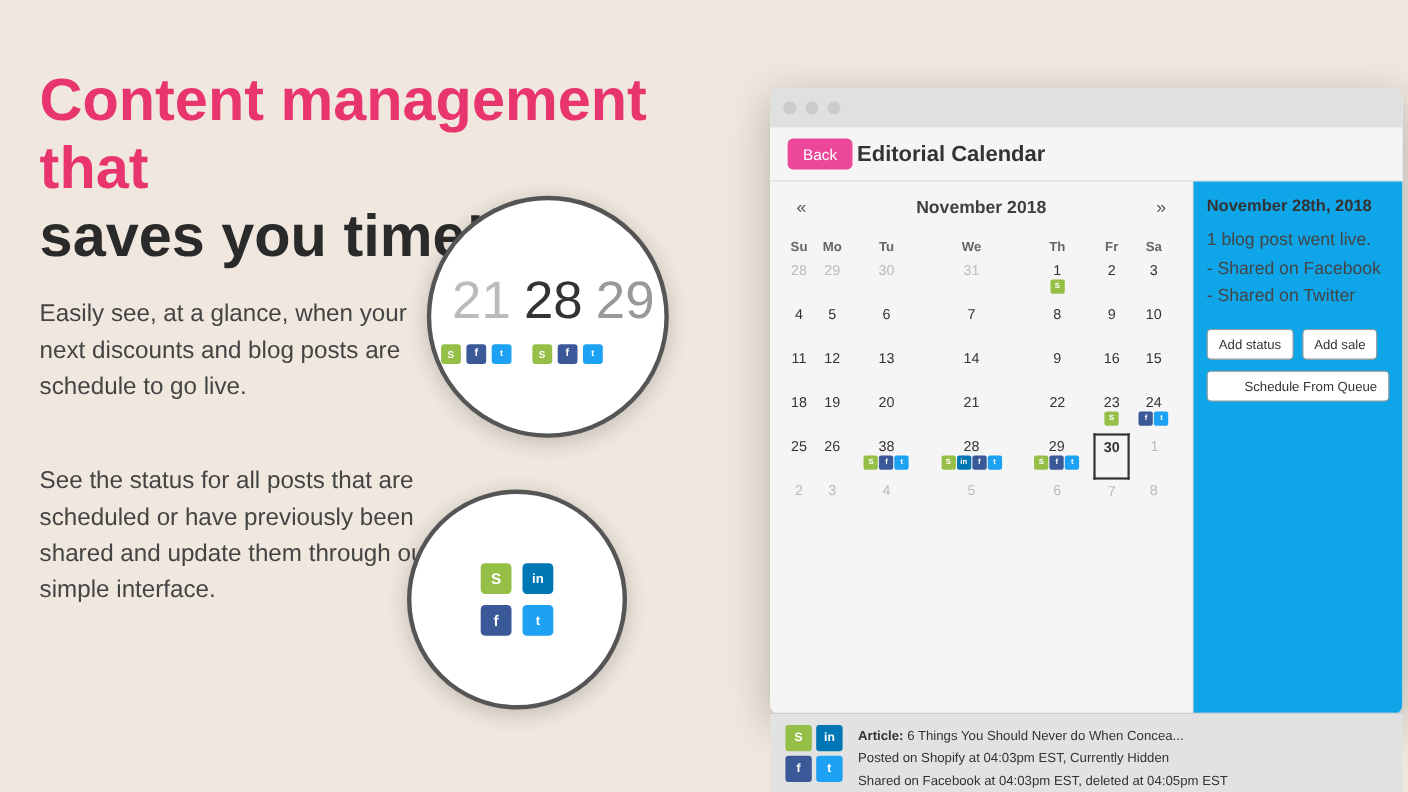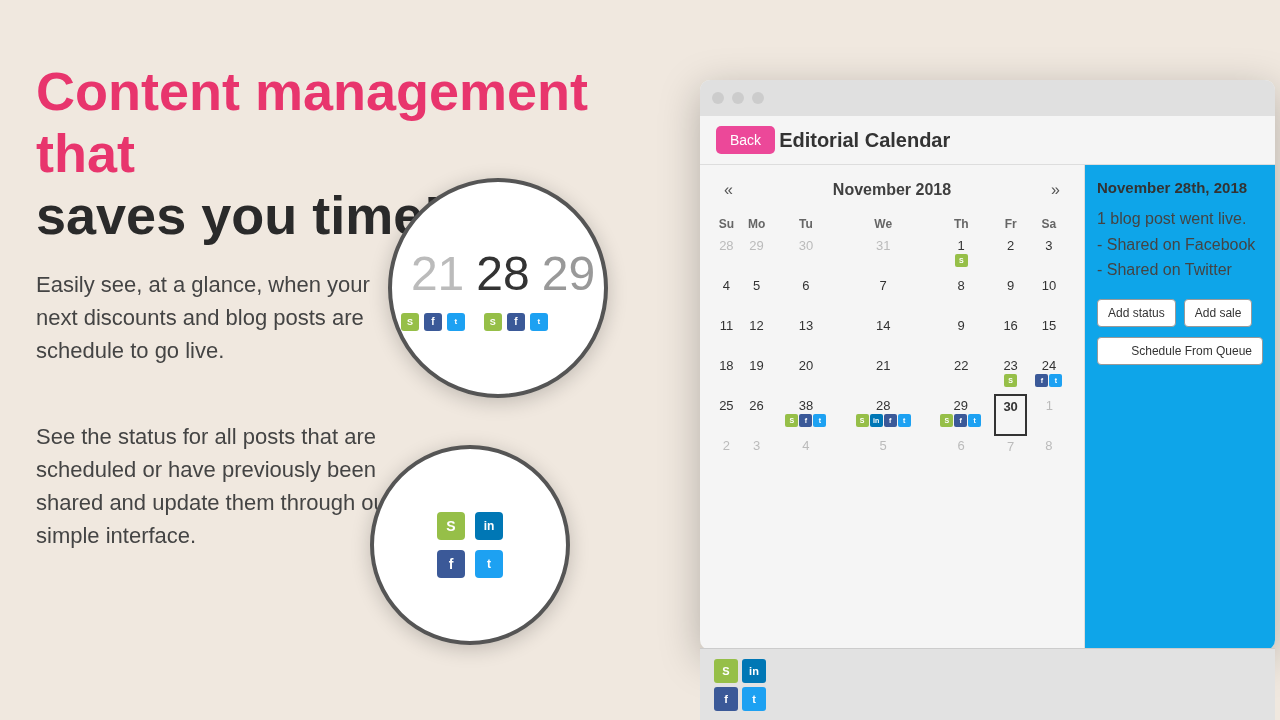--- a/index.html
+++ b/index.html
@@ -717,13 +717,19 @@
   <div style="display:flex;flex-direction:column;gap:4px;min-width:54px;">
     <div style="display:flex;gap:4px;">
       <span class="icon-bottom shopify">S</span>
       <span class="icon-bottom linkedin">in</span>
     </div>
     <div style="display:flex;gap:4px;">
       <span class="icon-bottom facebook">f</span>
       <span class="icon-bottom twitter">t</span>
     </div>
   </div>
+  <div class="bottom-panel-text">
+    <div><strong>Article:</strong> <span>6 Things You Should Never do When Concea...</span></div>
+    <div>Posted on Shopify at 04:03pm EST, Currently Hidden</div>
+    <div>Shared on Facebook at 04:03pm EST, deleted at 04:05pm EST</div>
+
+  </div>
 </div>
 
 </body></html>

